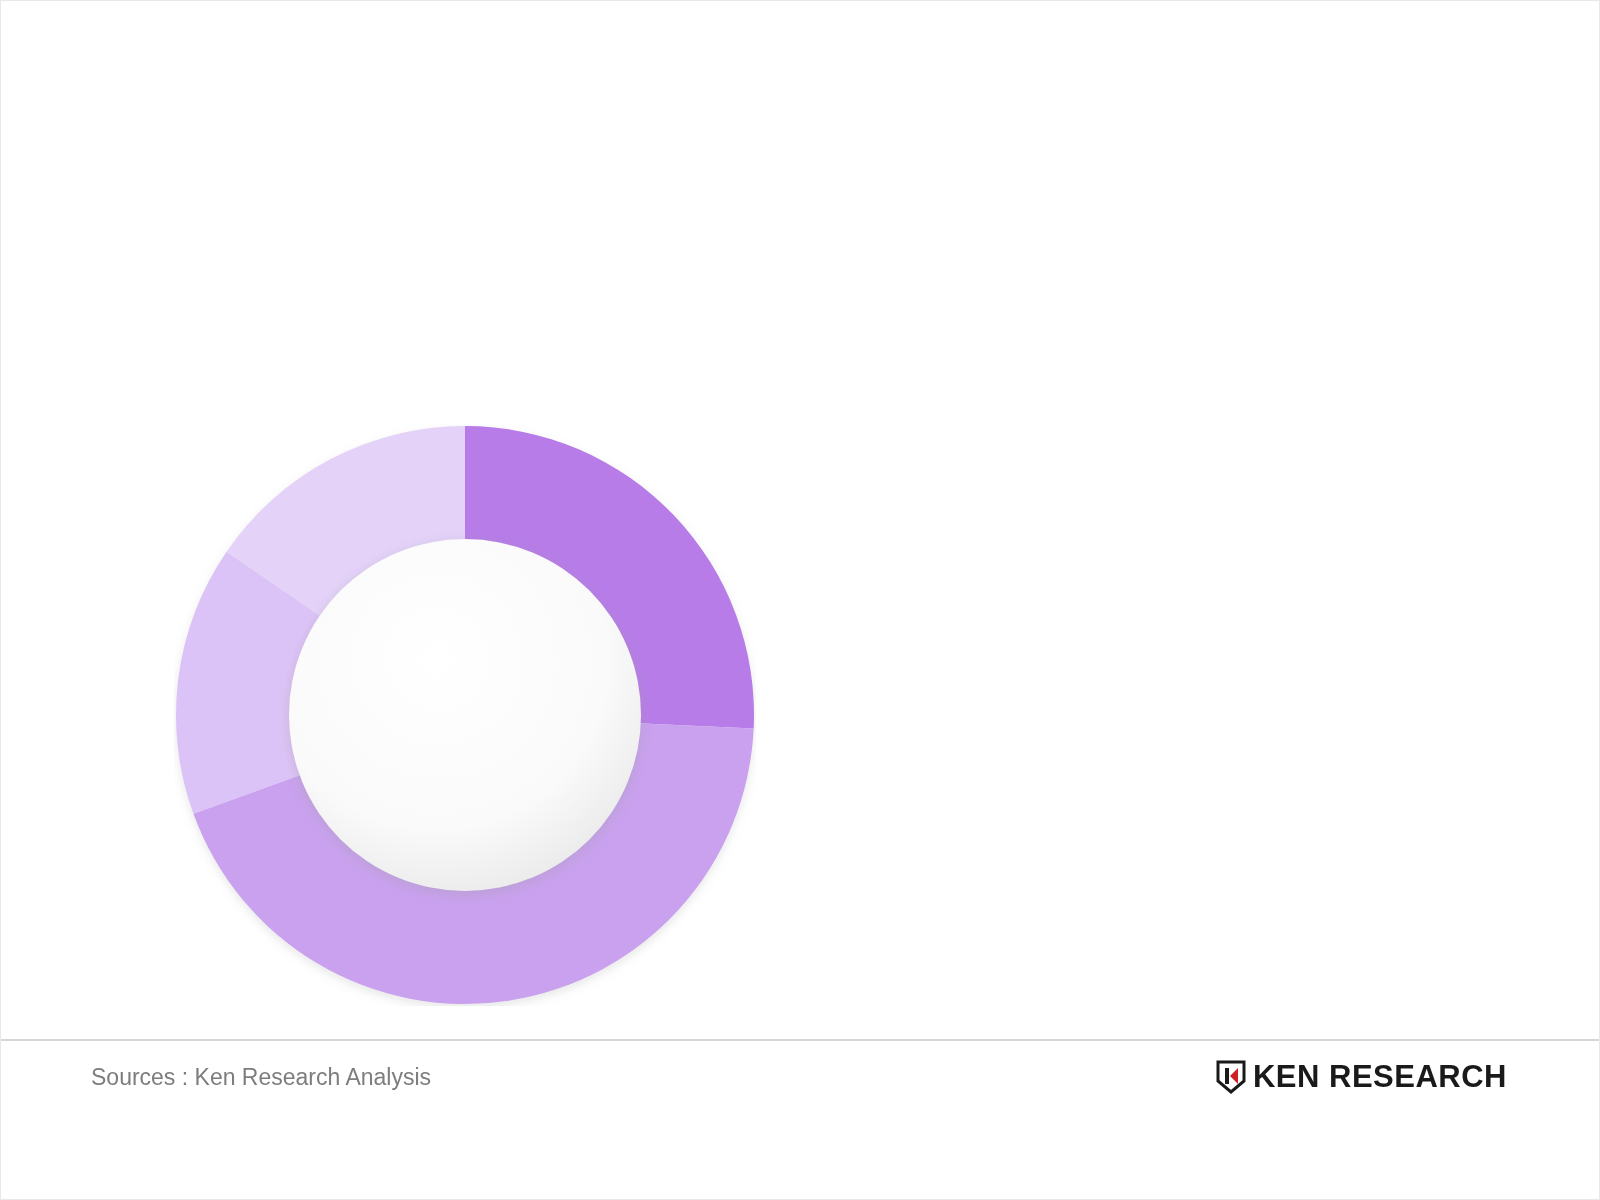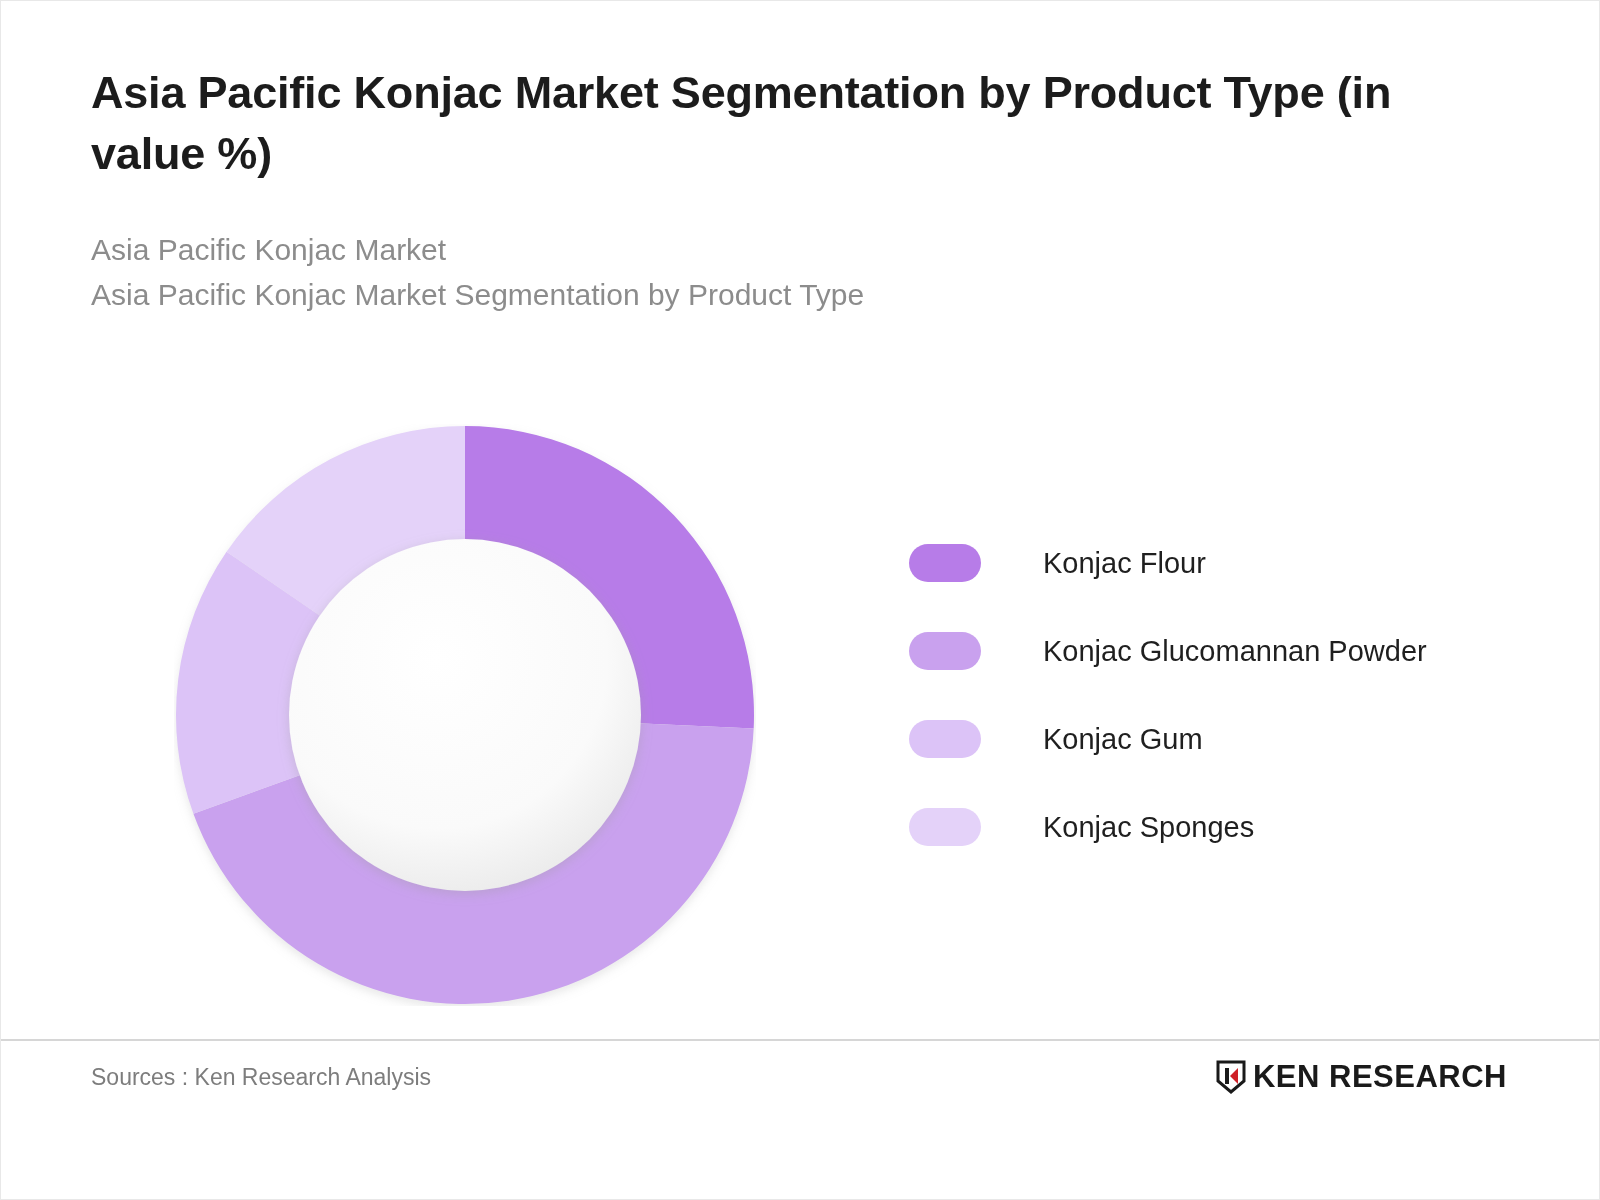--- a/index.html
+++ b/index.html
@@ -148,27 +148,20 @@
     font-weight: bold;
     letter-spacing: 0.5px;
     color: #1a1a1a;
   }
 </style>
 </head>
 <body>
 
 <div class="page">
 
-  <div class="header">
-    <h1 class="title">Asia Pacific Konjac Market Segmentation by Product Type (in value %)</h1>
-    <div class="subtitles">
-      <div class="subtitle">Asia Pacific Konjac Market</div>
-      <div class="subtitle">Asia Pacific Konjac Market Segmentation by Product Type</div>
-    </div>
-  </div>
 
   <div class="chart-area">
 
     <div class="donut-wrap">
       <svg class="donut-svg" viewBox="0 0 582 582">
         <defs>
           <radialGradient id="holeGrad" cx="42%" cy="34%" r="78%">
             <stop offset="0%" stop-color="#ffffff"></stop>
             <stop offset="62%" stop-color="#fafafa"></stop>
             <stop offset="100%" stop-color="#e4e4e4"></stop>
@@ -183,38 +176,20 @@
         <g id="slice-layer" filter="url(#ringShadow)">
             <path d="M 291 2 A 289 289 0 0 1 579.6791738640093 304.6137642550867 L 463.80794836842085 299.14941597276817 A 173 173 0 0 0 291 118 Z" fill="#b77ce8"></path>
             <path d="M 579.6791738640093 304.6137642550867 A 289 289 0 0 1 19.42883259287248 389.8438214211183 L 128.43317660403787 350.16948479534074 A 173 173 0 0 0 463.80794836842085 299.14941597276817 Z" fill="#c9a1ee"></path>
             <path d="M 19.42883259287248 389.8438214211183 A 289 289 0 0 1 52.5421989975726 127.72453601019308 L 148.25536479785487 193.26070840748582 A 173 173 0 0 0 128.43317660403787 350.16948479534074 Z" fill="#dcc3f7"></path>
             <path d="M 52.5421989975726 127.72453601019308 A 289 289 0 0 1 290.99999999999994 2 L 290.99999999999994 118 A 173 173 0 0 0 148.25536479785487 193.26070840748582 Z" fill="#e4d2f9"></path>
           </g>
         <circle cx="291" cy="291" r="176" fill="url(#holeGrad)" filter="url(#holeShadow)"></circle>
       </svg>
     </div>
 
-    <div class="legend">
-      <div class="legend-item">
-        <span class="legend-swatch" style="background: rgb(183, 124, 232);"></span>
-        <span class="legend-label">Konjac Flour</span>
-      </div>
-      <div class="legend-item">
-        <span class="legend-swatch" style="background: rgb(201, 161, 238);"></span>
-        <span class="legend-label">Konjac Glucomannan Powder</span>
-      </div>
-      <div class="legend-item">
-        <span class="legend-swatch" style="background: rgb(220, 195, 247);"></span>
-        <span class="legend-label">Konjac Gum</span>
-      </div>
-      <div class="legend-item">
-        <span class="legend-swatch" style="background: rgb(228, 210, 249);"></span>
-        <span class="legend-label">Konjac Sponges</span>
-      </div>
-    </div>
 
   </div>
 
   <div class="footer-rule"></div>
   <div class="footer">
     <div class="source-text">Sources : Ken Research Analysis</div>
     <div class="brand">
       <svg class="brand-mark" viewBox="0 0 30 34">
         <path d="M2 2 H28 V21 L15 32 L2 21 Z" fill="#ffffff" stroke="#1a1a1a" stroke-width="3"></path>
         <path d="M9 8 L9 24 L13 24 L13 8 Z" fill="#1a1a1a"></path>

